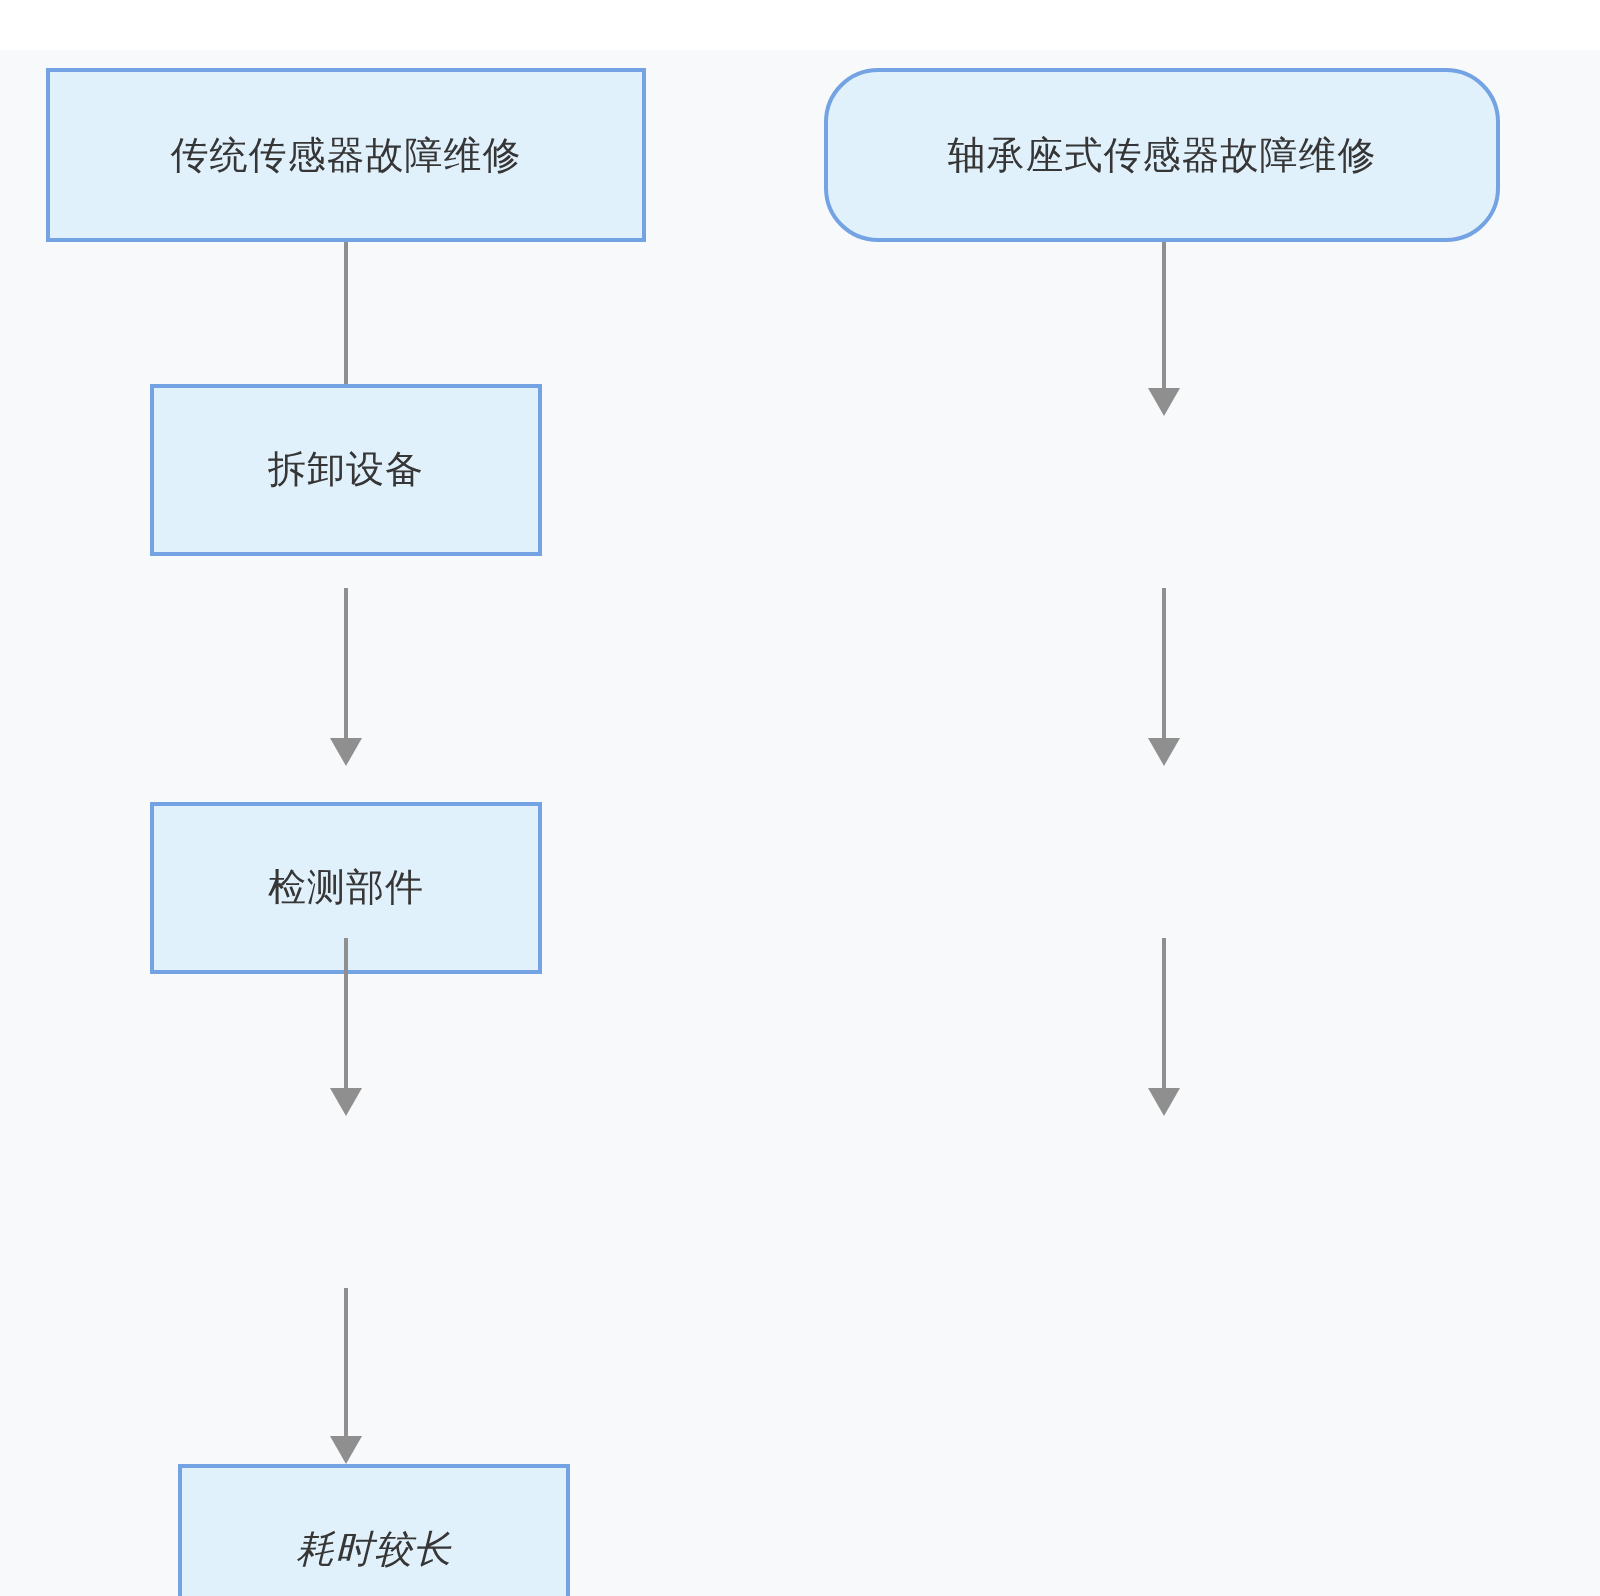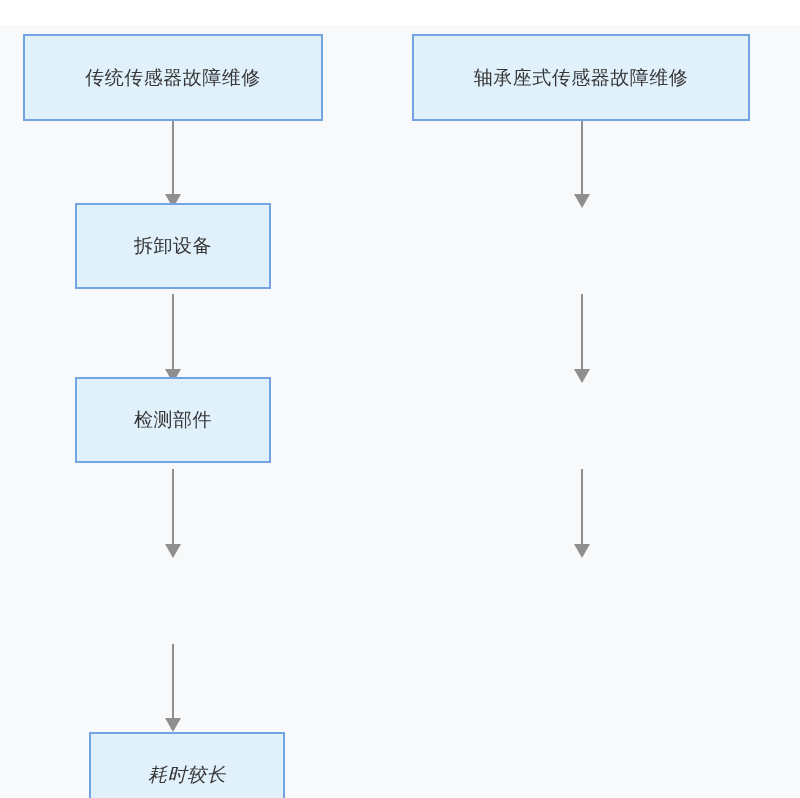--- a/index.html
+++ b/index.html
@@ -59,49 +59,49 @@
 
   <div class="flow-node" style="left:23px; top:9px; width:300px; height:87px;">
     <span>传统传感器故障维修</span>
   </div>
 
   <div class="arrow" style="left:165px; top:96px; height:87px;">
     <div class="shaft"></div>
     <div class="head"></div>
   </div>
 
-  <div class="flow-node" style="left:75px; top:178px; width:196px; height:86px;text-align:right;">
+  <div class="flow-node" style="left:75px; top:167px; width:196px; height:86px;text-align:right;">
     <span>拆卸设备</span>
   </div>
 
   <div class="arrow" style="left:165px; top:269px; height:89px;">
     <div class="shaft"></div>
     <div class="head"></div>
   </div>
 
-  <div class="flow-node" style="left:75px; top:352px; width:196px; height:86px;">
+  <div class="flow-node" style="left:75px; top:376px; width:196px; height:86px;">
     <span>检测部件</span>
   </div>
 
   <div class="arrow" style="left:165px; top:444px; height:89px;">
     <div class="shaft"></div>
     <div class="head"></div>
   </div>
 
 
   <div class="arrow" style="left:165px; top:619px; height:88px;">
     <div class="shaft"></div>
     <div class="head"></div>
   </div>
 
   <div class="flow-node" style="left:89px; top:707px; width:196px; height:86px;font-style:italic;">
     <span>耗时较长</span>
   </div>
 
-  <div class="flow-node" style="left:412px; top:9px; width:338px; height:87px;">
+  <div class="flow-node" style="left:412px; top:9px; width:338px; height:87px;border-radius:27px;">
     <span>轴承座式传感器故障维修</span>
   </div>
 
   <div class="arrow" style="left:574px; top:96px; height:87px;">
     <div class="shaft"></div>
     <div class="head"></div>
   </div>
 
 
   <div class="arrow" style="left:574px; top:269px; height:89px;">

